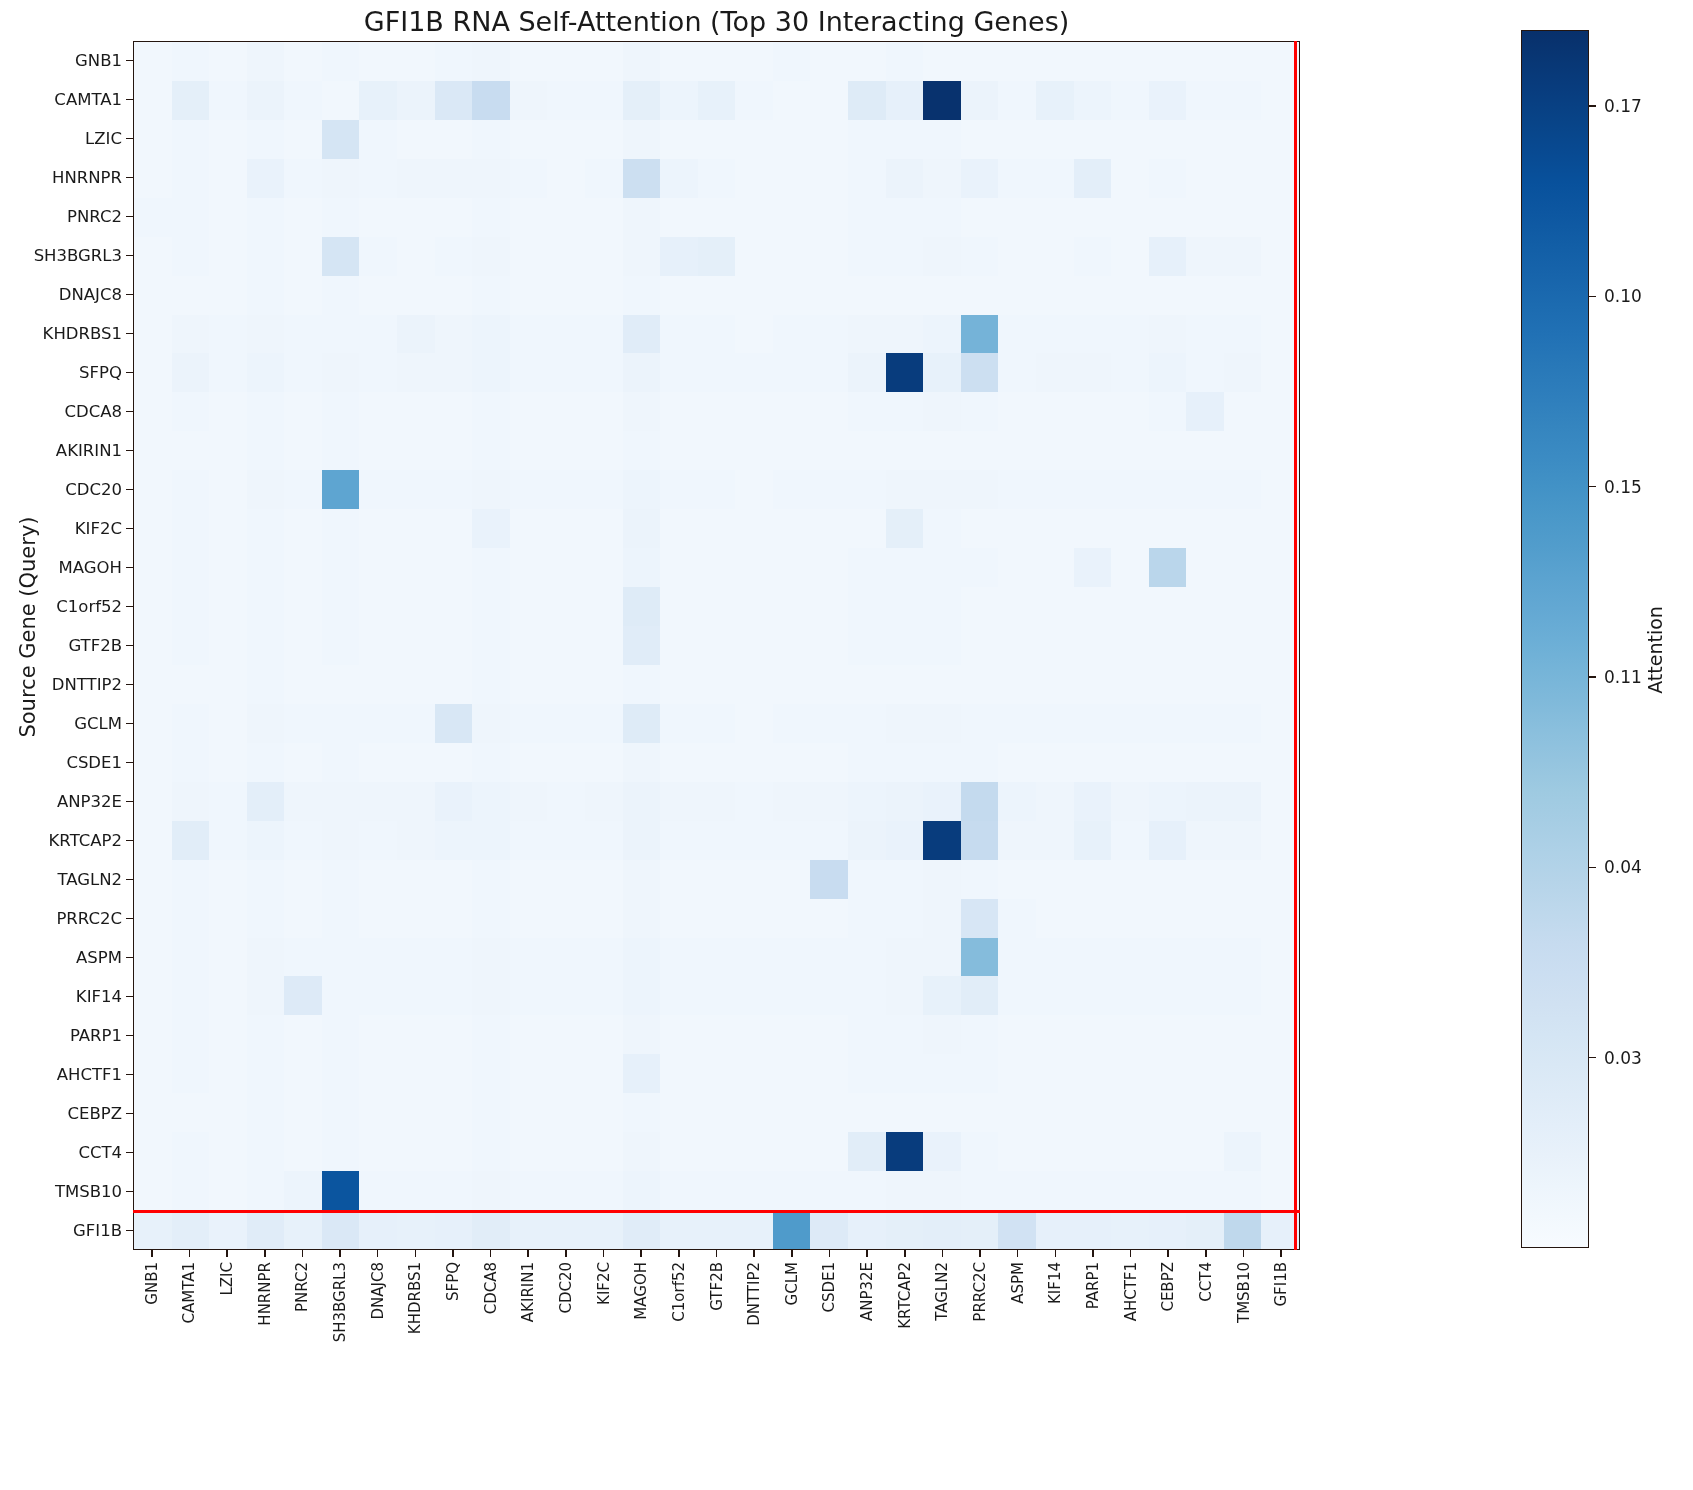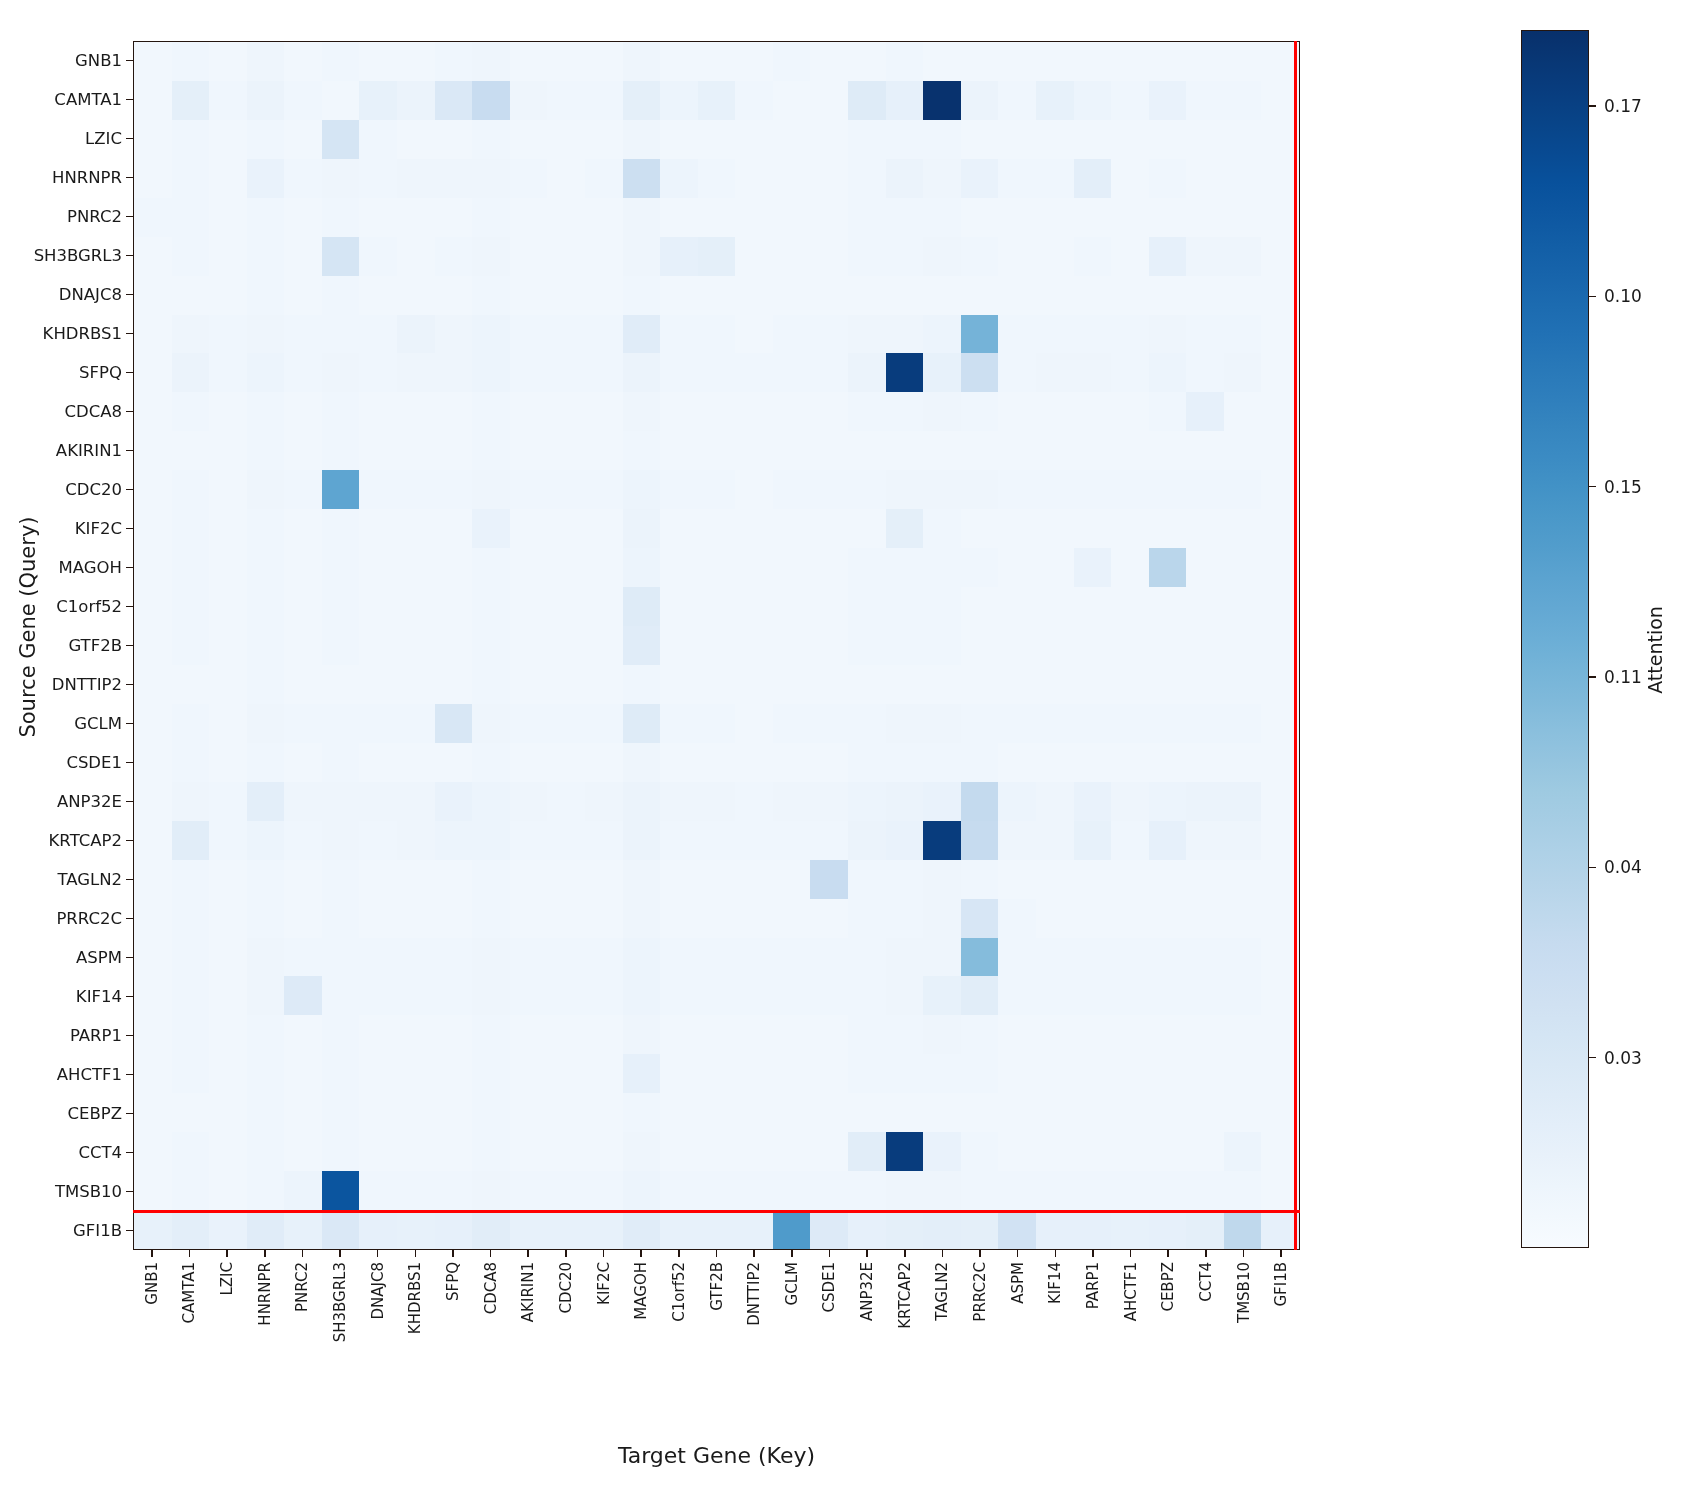--- a/index.html
+++ b/index.html
@@ -205,20 +205,21 @@
     color: #1a1a1a;
     transform: rotate(-90deg);
     transform-origin: center center;
   }
 </style>
 </head>
 <body>
 
 <div id="figure">
 
+  <div id="title">GFI1B RNA Self-Attention (Top 30 Interacting Genes)</div>
 
   <div id="plot-area">
     <div id="heat-grid">
         <div class="cell" title="GNB1 → GNB1: 0.004" style="background: rgb(241, 247, 253);"></div>
         <div class="cell" title="GNB1 → CAMTA1: 0.005" style="background: rgb(239, 246, 253);"></div>
         <div class="cell" title="GNB1 → LZIC: 0.004" style="background: rgb(241, 247, 253);"></div>
         <div class="cell" title="GNB1 → HNRNPR: 0.006" style="background: rgb(238, 245, 252);"></div>
         <div class="cell" title="GNB1 → PNRC2: 0.004" style="background: rgb(241, 247, 253);"></div>
         <div class="cell" title="GNB1 → SH3BGRL3: 0.005" style="background: rgb(239, 246, 253);"></div>
         <div class="cell" title="GNB1 → DNAJC8: 0.004" style="background: rgb(241, 247, 253);"></div>
@@ -1429,21 +1430,20 @@
       </div>
       <div class="xtick" style="left: 1110.53px;">
         <span class="xmark"></span>
         <span class="xlabel" style="transform: rotate(-90deg) translate(-100%, -50%); transform-origin: left top;">TMSB10</span>
       </div>
       <div class="xtick" style="left: 1148.18px;">
         <span class="xmark"></span>
         <span class="xlabel" style="transform: rotate(-90deg) translate(-100%, -50%); transform-origin: left top;">GFI1B</span>
       </div>
     </div>
-  <div id="xlabel-axis">Target Gene (Key)</div>
 
   <div id="cbar">
     <div id="cbar-grad" style="background: linear-gradient(to top, rgb(247, 251, 255) 0%, rgb(242, 248, 253) 2.5%, rgb(237, 245, 252) 5%, rgb(232, 241, 250) 7.5%, rgb(227, 238, 249) 10%, rgb(222, 235, 247) 12.5%, rgb(217, 232, 245) 15%, rgb(212, 229, 244) 17.5%, rgb(208, 225, 242) 20%, rgb(203, 222, 241) 22.5%, rgb(198, 219, 239) 25%, rgb(190, 216, 236) 27.5%, rgb(182, 212, 233) 30%, rgb(174, 209, 231) 32.5%, rgb(166, 205, 228) 35%, rgb(158, 202, 225) 37.5%, rgb(148, 196, 223) 40%, rgb(138, 191, 221) 42.5%, rgb(127, 185, 218) 45%, rgb(117, 180, 216) 47.5%, rgb(107, 174, 214) 50%, rgb(99, 168, 211) 52.5%, rgb(91, 163, 208) 55%, rgb(82, 157, 204) 57.5%, rgb(74, 152, 201) 60%, rgb(66, 146, 198) 62.5%, rgb(59, 139, 195) 65%, rgb(53, 133, 191) 67.5%, rgb(46, 126, 188) 70%, rgb(40, 120, 184) 72.5%, rgb(33, 113, 181) 75%, rgb(28, 107, 176) 77.5%, rgb(23, 100, 171) 80%, rgb(18, 94, 166) 82.5%, rgb(13, 87, 161) 85%, rgb(8, 81, 156) 87.5%, rgb(8, 74, 146) 90%, rgb(8, 68, 136) 92.5%, rgb(8, 61, 127) 95%, rgb(8, 55, 117) 97.5%, rgb(8, 48, 107) 100%);"></div>
   </div>
   <div id="cbar-ticks">
       <div class="cbtick" style="top: 1027.69px;">
         <span class="cbmark"></span>
         <span class="cblabel">0.03</span>
       </div>
       <div class="cbtick" style="top: 837.375px;">

